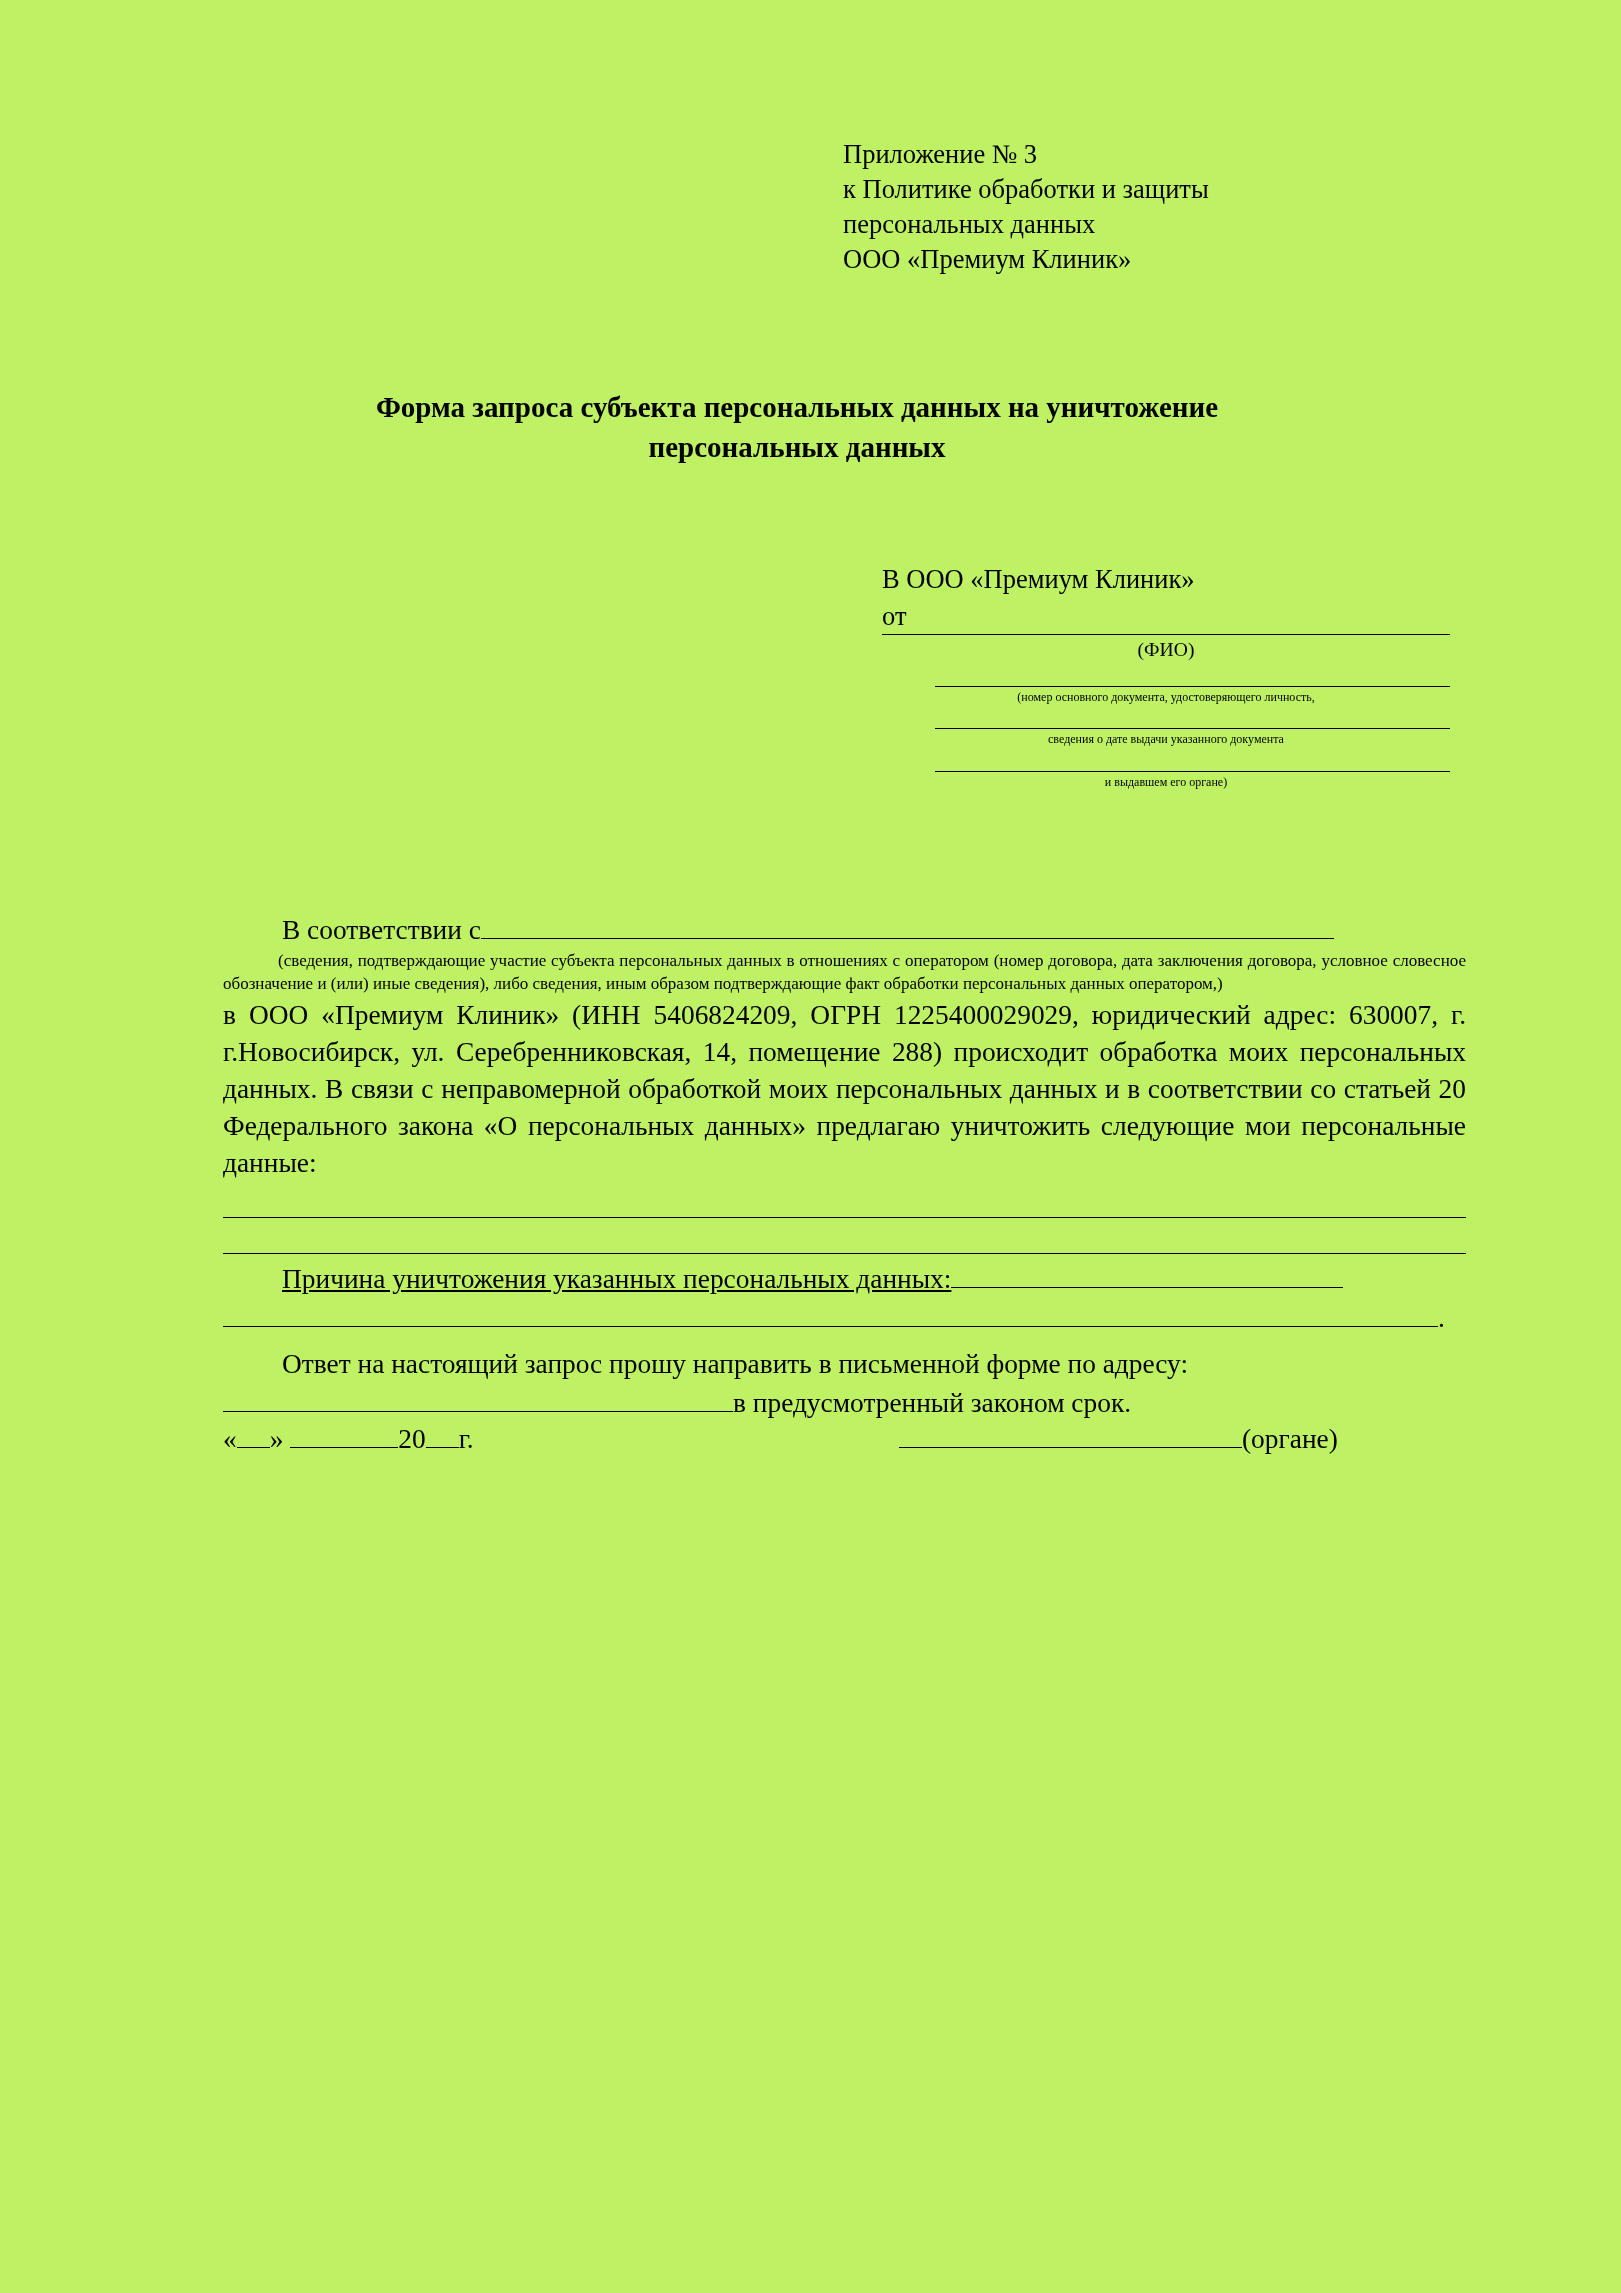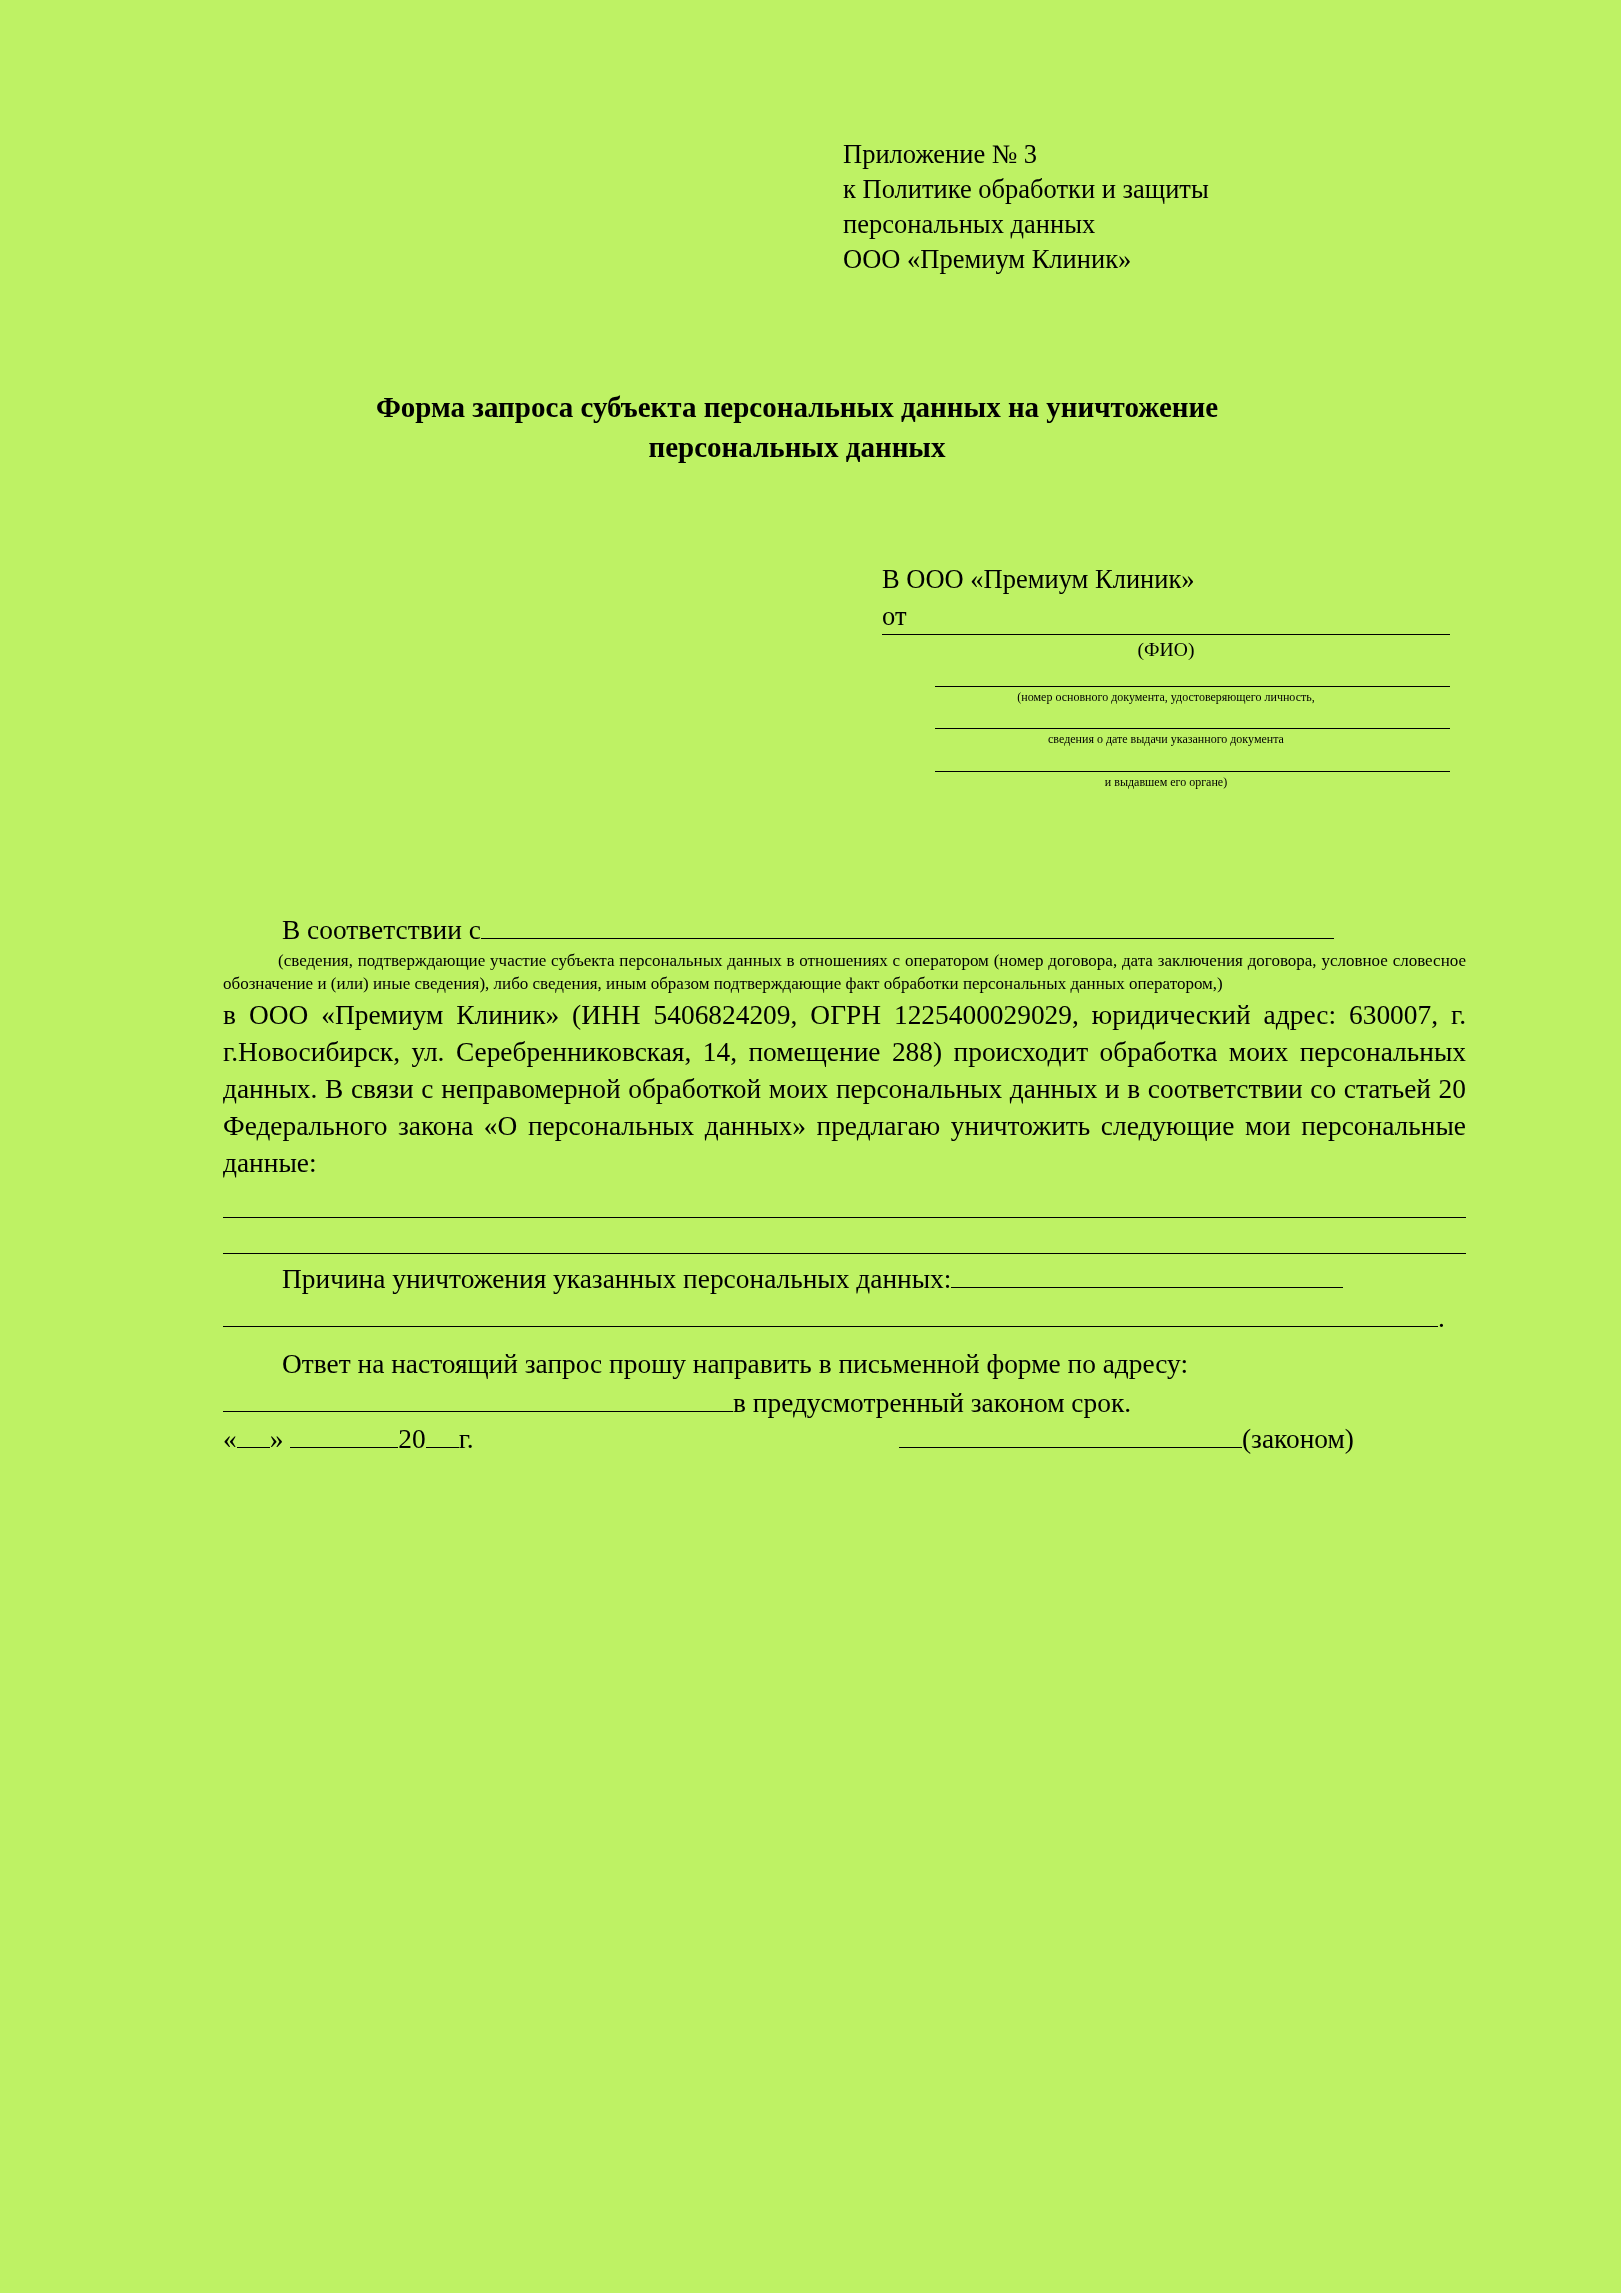--- a/index.html
+++ b/index.html
@@ -125,20 +125,21 @@
     line-height: 1.35;
   }
   .blank-line {
     border-bottom: 1.5px solid #000;
     height: 0;
     margin-top: 35px;
   }
   .row-text {
     margin-top: 7.8px;
     font-size: 27.4px;
+    text-decoration: underline;
   }
   .sign-row {
     font-size: 27.4px;
     position: relative;
     height: 43px;
   }
   .sign-left {
     position: absolute;
     left: 0;
     top: 0;
@@ -241,19 +242,19 @@
     <div style="white-space:nowrap;margin-top:2px;">
       <span class="inline-rule" style="width:510px;"></span><span>в предусмотренный законом срок.</span>
     </div>
 
     <div class="sign-row">
       <span class="sign-left">
         <span>«</span><span class="underline-chars w2"></span><span>»</span>
         <span class="underline-chars w3"></span><span>20</span><span class="underline-chars w2"></span><span>г.</span>
       </span>
       <span class="sign-right">
-        <span class="sign-rule"></span><span>(законом)</span>
+        <span class="sign-rule"></span><span>(органе)</span>
       </span>
     </div>
 
   </div>
 </div>
 
 
 </body></html>

